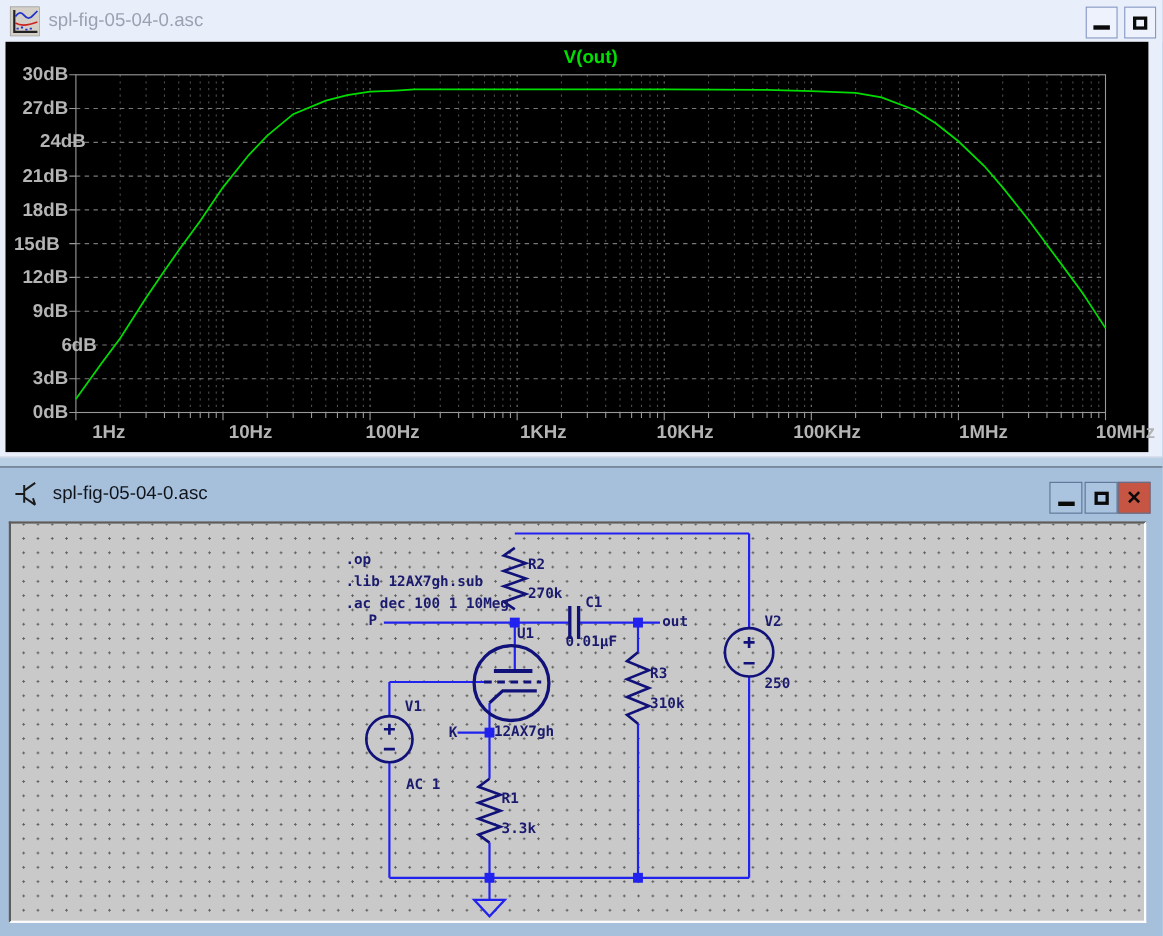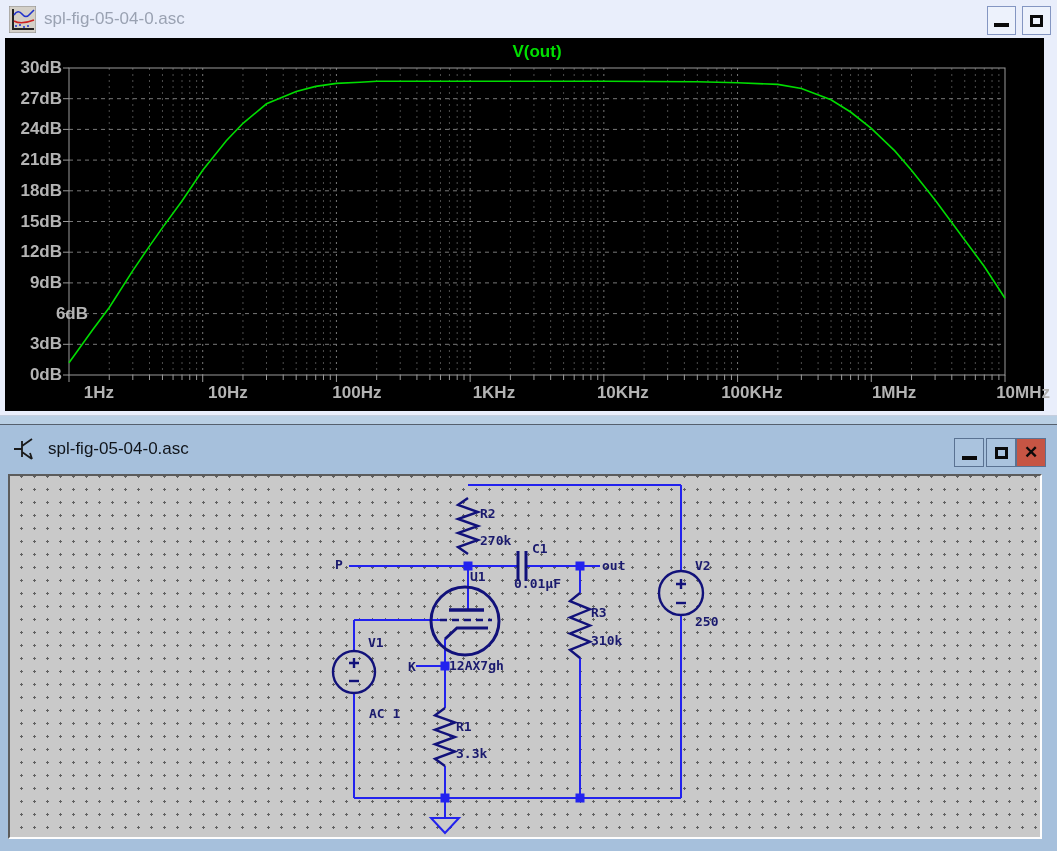--- a/index.html
+++ b/index.html
@@ -216,24 +216,24 @@
           <rect x="64" y="30" width="936" height="307" fill="none" stroke="#9a9a9a"></rect>
           <polyline points="64.0,324.7 87.5,292.0 104.3,269.5 127.8,232.6 144.5,208.1 157.5,189.6 177.0,163.0 197.7,132.3 221.3,102.7 238.0,85.3 261.5,65.8 291.2,53.5 310.7,48.4 331.4,45.4 355.0,44.3 371.7,43.3 424.9,43.3 465.1,43.3 598.9,43.3 692.3,43.8 732.6,44.8 772.8,46.4 796.4,50.5 826.0,61.7 845.6,74.0 866.3,90.4 889.8,112.9 906.5,132.3 930.1,162.0 959.7,201.9 979.3,228.5 1000.0,260.3" fill="none" stroke="#00dc00" stroke-width="1.6"></polyline>
         </svg>
       <div id="plot-title-label" style="color: rgb(0, 224, 0);">V(out)</div>
       <div id="plot-labels">
           <div class="ytick" style="top: 327px;">0dB</div>
           <div class="ytick" style="top: 296.3px;">3dB</div>
           <div class="ytick" style="top: 265.6px; padding-left: 26px;">6dB</div>
           <div class="ytick" style="top: 234.9px;">9dB</div>
           <div class="ytick" style="top: 204.2px;">12dB</div>
-          <div class="ytick" style="top: 173.5px;">15dB</div>
+          <div class="ytick" style="top: 173.5px; text-align: center;">15dB</div>
           <div class="ytick" style="top: 142.8px;">18dB</div>
           <div class="ytick" style="top: 112.1px;">21dB</div>
-          <div class="ytick" style="top: 81.4px;">24dB</div>
+          <div class="ytick" style="top: 81.4px; padding-left: 16px;">24dB</div>
           <div class="ytick" style="top: 50.7px;">27dB</div>
           <div class="ytick" style="top: 20px;">30dB</div>
           <div class="xtick" style="left: 19px;">1Hz</div>
           <div class="xtick" style="left: 152.714px;">10Hz</div>
           <div class="xtick" style="left: 286.429px;">100Hz</div>
           <div class="xtick" style="left: 420.143px;">1KHz</div>
           <div class="xtick" style="left: 553.857px;">10KHz</div>
           <div class="xtick" style="left: 687.571px;">100KHz</div>
           <div class="xtick" style="left: 821.286px;">1MHz</div>
           <div class="xtick" style="left: 955px;">10MHz</div>
@@ -303,20 +303,23 @@
         </g>
         <g fill="#2222ee" stroke="none">
           <rect x="453.5" y="85.5" width="9" height="9"></rect>
           <rect x="565.5" y="85.5" width="9" height="9"></rect>
           <rect x="430.5" y="185.5" width="9" height="9"></rect>
           <rect x="430.5" y="317.5" width="9" height="9"></rect>
           <rect x="565.5" y="317.5" width="9" height="9"></rect>
         </g>
       </svg>
 
+      <div id="directives"><span>.op</span>
+<span>.lib 12AX7gh.sub</span>
+<span>.ac dec 100 1 10Meg</span></div>
 
       <div class="slabel" style="left:470px;top:30px">R2</div>
       <div class="slabel" style="left:470px;top:57px">270k</div>
       <div class="slabel" style="left:522px;top:65px">C1</div>
       <div class="slabel" style="left:504px;top:100px">0.01µF</div>
       <div class="slabel" style="left:592px;top:82px">out</div>
       <div class="slabel" style="left:325px;top:81px">P</div>
       <div class="slabel" style="left:398px;top:183px">K</div>
       <div class="slabel" style="left:460px;top:93px">U1</div>
       <div class="slabel" style="left:439px;top:182px">12AX7gh</div>

